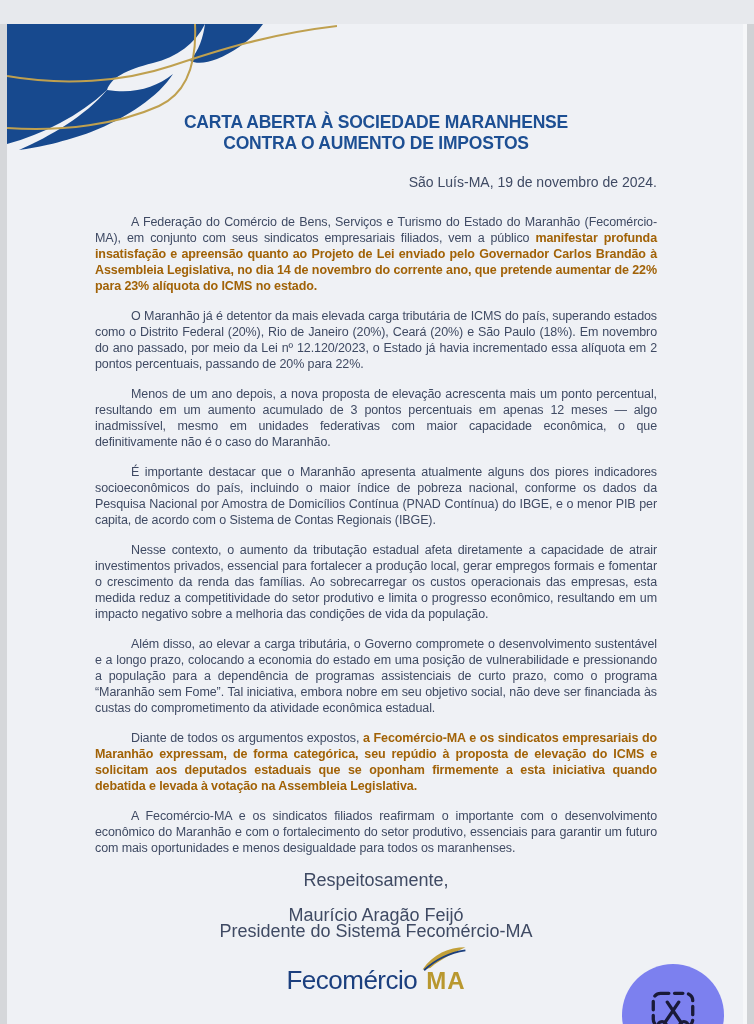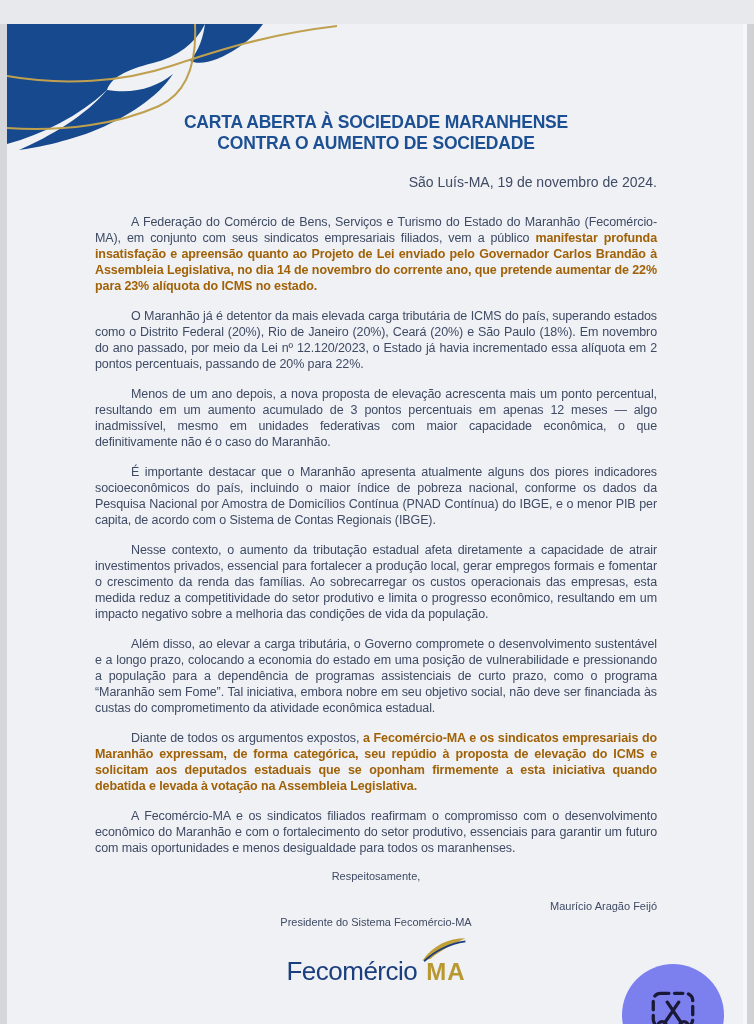--- a/index.html
+++ b/index.html
@@ -18,23 +18,23 @@
   }
   .dateline{
     margin-top:20px;text-align:right;font-size:14px;color:#3f4a63;
   }
   .letter-body{margin-top:24px;}
   .para{
     margin:0 0 14px 0;text-align:justify;text-indent:36px;
     font-size:12.5px;line-height:16px;color:#3f4a63;letter-spacing:-0.1px;
   }
   .para .b{font-weight:bold;color:#a16207;}
-  .closing{text-align:center;font-size:11px;color:#3f4a63;margin-top:8px;}
+  .closing{text-align:center;font-size:18px;color:#3f4a63;margin-top:8px;}
   .closing .salutation{margin-bottom:16px;}
-  .closing .signer-name{line-height:16px;text-align:right;}
+  .closing .signer-name{line-height:16px;}
   .closing .signer-title{line-height:16px;}
   .logo{
     margin-top:26px;display:flex;justify-content:center;align-items:baseline;
     user-select:none;
   }
   .logo .word{font-weight:normal;font-size:26px;color:#1b3f7e;letter-spacing:-0.5px;}
   .logo .region-wrap{position:relative;margin-left:9px;}
   .logo .region{font-weight:bold;font-size:24px;color:#b9982f;letter-spacing:1px;}
   .logo .feather{position:absolute;right:-4px;top:-22px;width:52px;height:26px;}
   .fab{
@@ -57,34 +57,34 @@
     <path fill="#17498e" d="M0 0 H198 C188 20 170 33 146 39 C118 46 104 54 100 66 C72 92 36 110 0 120 Z"></path>
     <path fill="#17498e" d="M198 0 H256 C246 14 230 27 210 35 C200 39 190 40 183 37 C192 26 196 14 198 0 Z"></path>
     <path fill="#17498e" d="M100 66 C128 70 148 64 166 50 C152 72 120 94 84 108 C60 117 30 124 12 126 C44 112 78 92 100 66 Z"></path>
     <path fill="none" stroke="#bfa04f" stroke-width="2" d="M0 52 C56 62 116 58 164 42 C212 26 262 10 330 2"></path>
     <path fill="none" stroke="#bfa04f" stroke-width="2" d="M0 104 C56 108 112 100 152 82 C178 70 190 42 188 0"></path>
   </svg>
 
   <div class="content">
     <div class="title">
       <div>CARTA ABERTA À SOCIEDADE MARANHENSE</div>
-      <div>CONTRA O AUMENTO DE SOCIEDADE</div>
+      <div>CONTRA O AUMENTO DE IMPOSTOS</div>
     </div>
 
     <div class="dateline">São Luís-MA, 19 de novembro de 2024.</div>
 
     <div class="letter-body">
         <p class="para"><span>A Federação do Comércio de Bens, Serviços e Turismo do Estado do Maranhão (Fecomércio-MA), em conjunto com seus sindicatos empresariais filiados, vem a público </span><span class="b">manifestar profunda insatisfação e apreensão quanto ao Projeto de Lei enviado pelo Governador Carlos Brandão à Assembleia Legislativa, no dia 14 de novembro do corrente ano, que pretende aumentar de 22% para 23% alíquota do ICMS no estado.</span></p>
         <p class="para"><span>O Maranhão já é detentor da mais elevada carga tributária de ICMS do país, superando estados como o Distrito Federal (20%), Rio de Janeiro (20%), Ceará (20%) e São Paulo (18%). Em novembro do ano passado, por meio da Lei nº 12.120/2023, o Estado já havia incrementado essa alíquota em 2 pontos percentuais, passando de 20% para 22%.</span></p>
         <p class="para"><span>Menos de um ano depois, a nova proposta de elevação acrescenta mais um ponto percentual, resultando em um aumento acumulado de 3 pontos percentuais em apenas 12 meses — algo inadmissível, mesmo em unidades federativas com maior capacidade econômica, o que definitivamente não é o caso do Maranhão.</span></p>
         <p class="para"><span>É importante destacar que o Maranhão apresenta atualmente alguns dos piores indicadores socioeconômicos do país, incluindo o maior índice de pobreza nacional, conforme os dados da Pesquisa Nacional por Amostra de Domicílios Contínua (PNAD Contínua) do IBGE, e o menor PIB per capita, de acordo com o Sistema de Contas Regionais (IBGE).</span></p>
         <p class="para"><span>Nesse contexto, o aumento da tributação estadual afeta diretamente a capacidade de atrair investimentos privados, essencial para fortalecer a produção local, gerar empregos formais e fomentar o crescimento da renda das famílias. Ao sobrecarregar os custos operacionais das empresas, esta medida reduz a competitividade do setor produtivo e limita o progresso econômico, resultando em um impacto negativo sobre a melhoria das condições de vida da população.</span></p>
         <p class="para"><span>Além disso, ao elevar a carga tributária, o Governo compromete o desenvolvimento sustentável e a longo prazo, colocando a economia do estado em uma posição de vulnerabilidade e pressionando a população para a dependência de programas assistenciais de curto prazo, como o programa “Maranhão sem Fome”. Tal iniciativa, embora nobre em seu objetivo social, não deve ser financiada às custas do comprometimento da atividade econômica estadual.</span></p>
         <p class="para"><span>Diante de todos os argumentos expostos, </span><span class="b">a Fecomércio-MA e os sindicatos empresariais do Maranhão expressam, de forma categórica, seu repúdio à proposta de elevação do ICMS e solicitam aos deputados estaduais que se oponham firmemente a esta iniciativa quando debatida e levada à votação na Assembleia Legislativa.</span></p>
-        <p class="para"><span>A Fecomércio-MA e os sindicatos filiados reafirmam o compromisso com o desenvolvimento econômico do Maranhão e com o fortalecimento do setor produtivo, essenciais para garantir um futuro com mais oportunidades e menos desigualdade para todos os maranhenses.</span></p>
+        <p class="para"><span>A Fecomércio-MA e os sindicatos filiados reafirmam o importante com o desenvolvimento econômico do Maranhão e com o fortalecimento do setor produtivo, essenciais para garantir um futuro com mais oportunidades e menos desigualdade para todos os maranhenses.</span></p>
       </div>
 
     <div class="closing">
       <div class="salutation">Respeitosamente,</div>
       <div class="signer-name">Maurício Aragão Feijó</div>
       <div class="signer-title">Presidente do Sistema Fecomércio-MA</div>
     </div>
 
     <div class="logo">
       <span class="word">Fecomércio</span>

